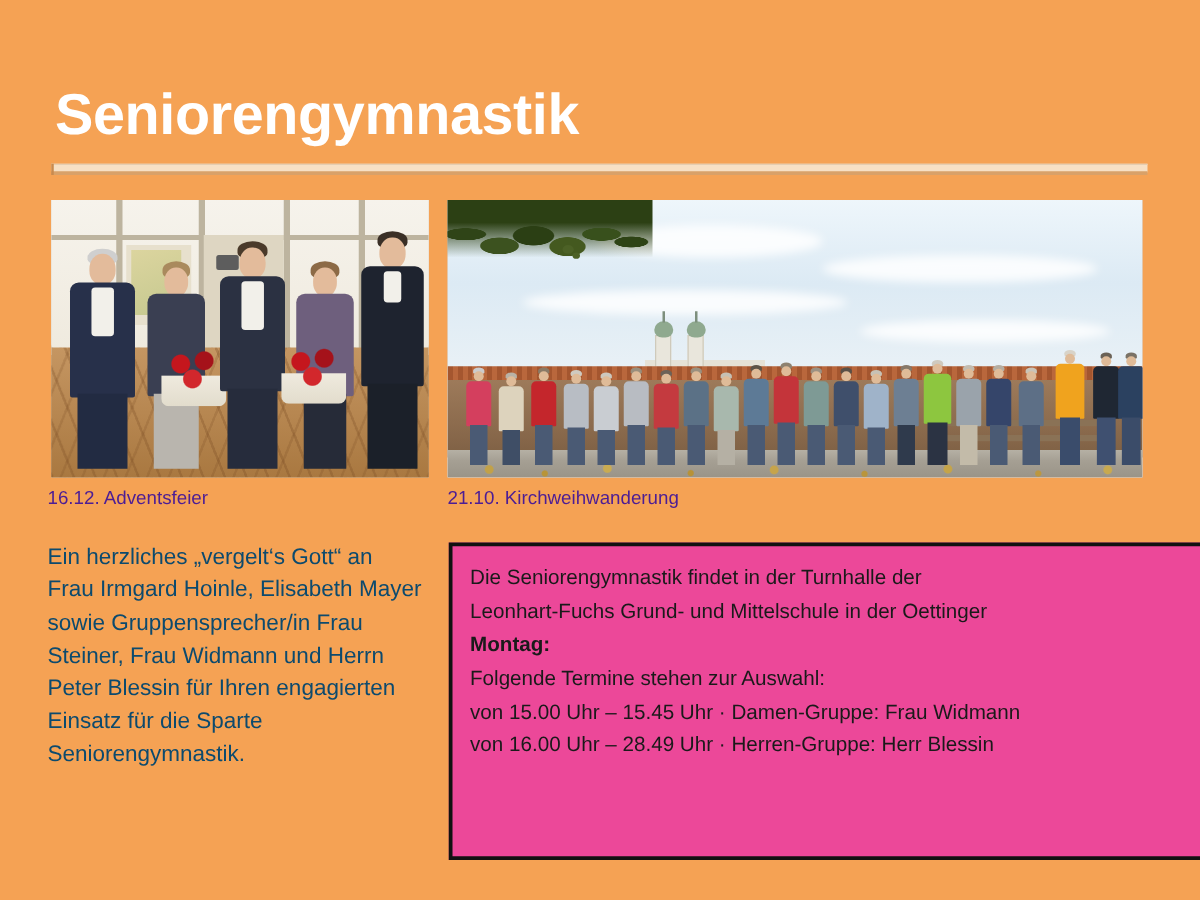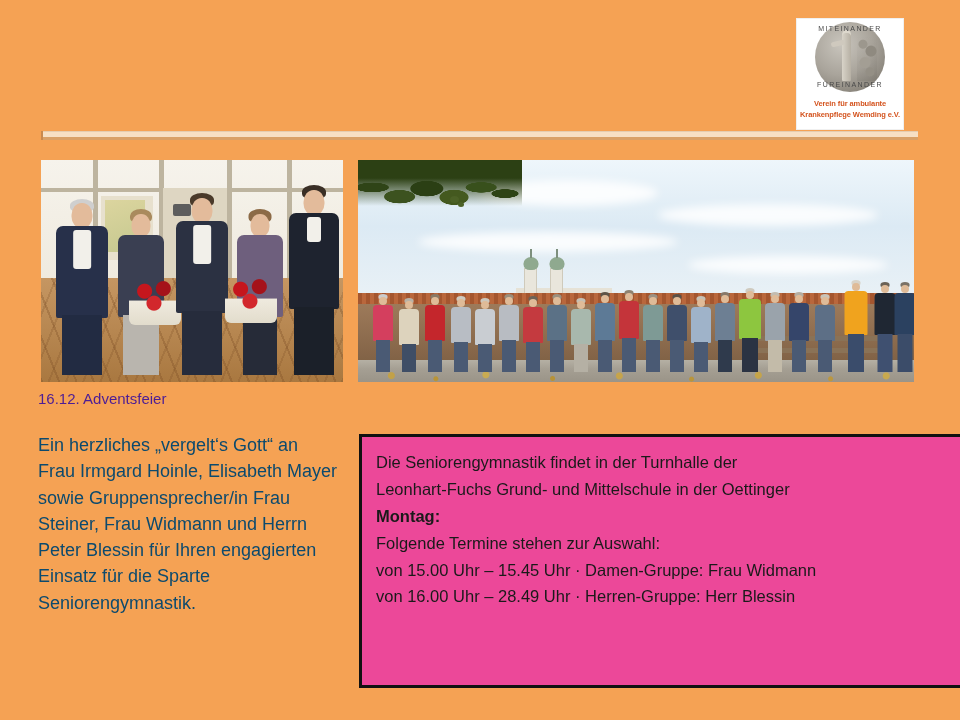--- a/index.html
+++ b/index.html
@@ -423,42 +423,27 @@
     line-height: 1.63;
     white-space: nowrap;
   }
   #info-box .line.bold { font-weight: bold; }
 </style>
 </head>
 <body>
 
 <div id="slide">
 
+  <div id="slide-title">Seniorengymnastik</div>
   <div id="title-rule">
     <div class="bar-top"></div>
     <div class="bar-bot"></div>
     <div class="tick"></div>
   </div>
 
-  <div id="logo-box">
-    <div id="logo-medal-wrap">
-      <div id="logo-medal">
-        <div class="figure-head"></div>
-        <div class="figure"></div>
-        <div class="figure-arm"></div>
-        <div class="tree"></div>
-      </div>
-      <div class="logo-arc top">MITEINANDER</div>
-      <div class="logo-arc bottom">FÜREINANDER</div>
-    </div>
-    <div id="logo-caption">
-      <div>Verein für ambulante</div>
-      <div>Krankenpflege Wemding e.V.</div>
-    </div>
-  </div>
 
   <div id="photo-left" class="photo">
     <div class="room-bg"></div>
     <div class="window-wall"></div>
     <div class="mullion" style="left:52px;"></div>
     <div class="mullion" style="left:118px;"></div>
     <div class="mullion" style="left:186px;"></div>
     <div class="mullion" style="left:246px;"></div>
     <div class="transom" style="top:28px;"></div>
     <div class="door-frame" style="left:122px;top:28px;width:64px;height:96px;background:#ded6c2;"></div>
@@ -665,20 +650,21 @@
     </div>
     <div class="g-person" style="left:536px;width:22px;height:90px;">
       <div class="g-hair" style="top:0;background:#7a7266;"></div>
       <div class="g-head" style="top:3px;"></div>
       <div class="g-torso" style="top:11px;width:21px;height:42px;background:#2b4160;"></div>
       <div class="g-legs" style="top:52px;width:15px;height:38px;background:#3b4c69;"></div>
     </div>
   </div>
 
   <div id="caption-left" class="caption">16.12. Adventsfeier</div>
+  <div id="caption-right" class="caption">21.10. Kirchweihwanderung</div>
 
   <div id="thanks-text">Ein herzliches „vergelt‘s Gott“ an Frau Irmgard Hoinle, Elisabeth Mayer sowie Gruppensprecher/in Frau Steiner, Frau Widmann und Herrn Peter Blessin für Ihren engagierten Einsatz für die Sparte Seniorengymnastik.</div>
 
   <div id="info-box">
       <div class="line">Die Seniorengymnastik findet in der Turnhalle der</div>
       <div class="line">Leonhart-Fuchs Grund- und Mittelschule in der Oettinger</div>
       <div class="line bold">Montag:</div>
       <div class="line">Folgende Termine stehen zur Auswahl:</div>
       <div class="line">von 15.00 Uhr – 15.45 Uhr · Damen-Gruppe:  Frau Widmann</div>
       <div class="line">von 16.00 Uhr – 28.49 Uhr · Herren-Gruppe:  Herr Blessin</div>

